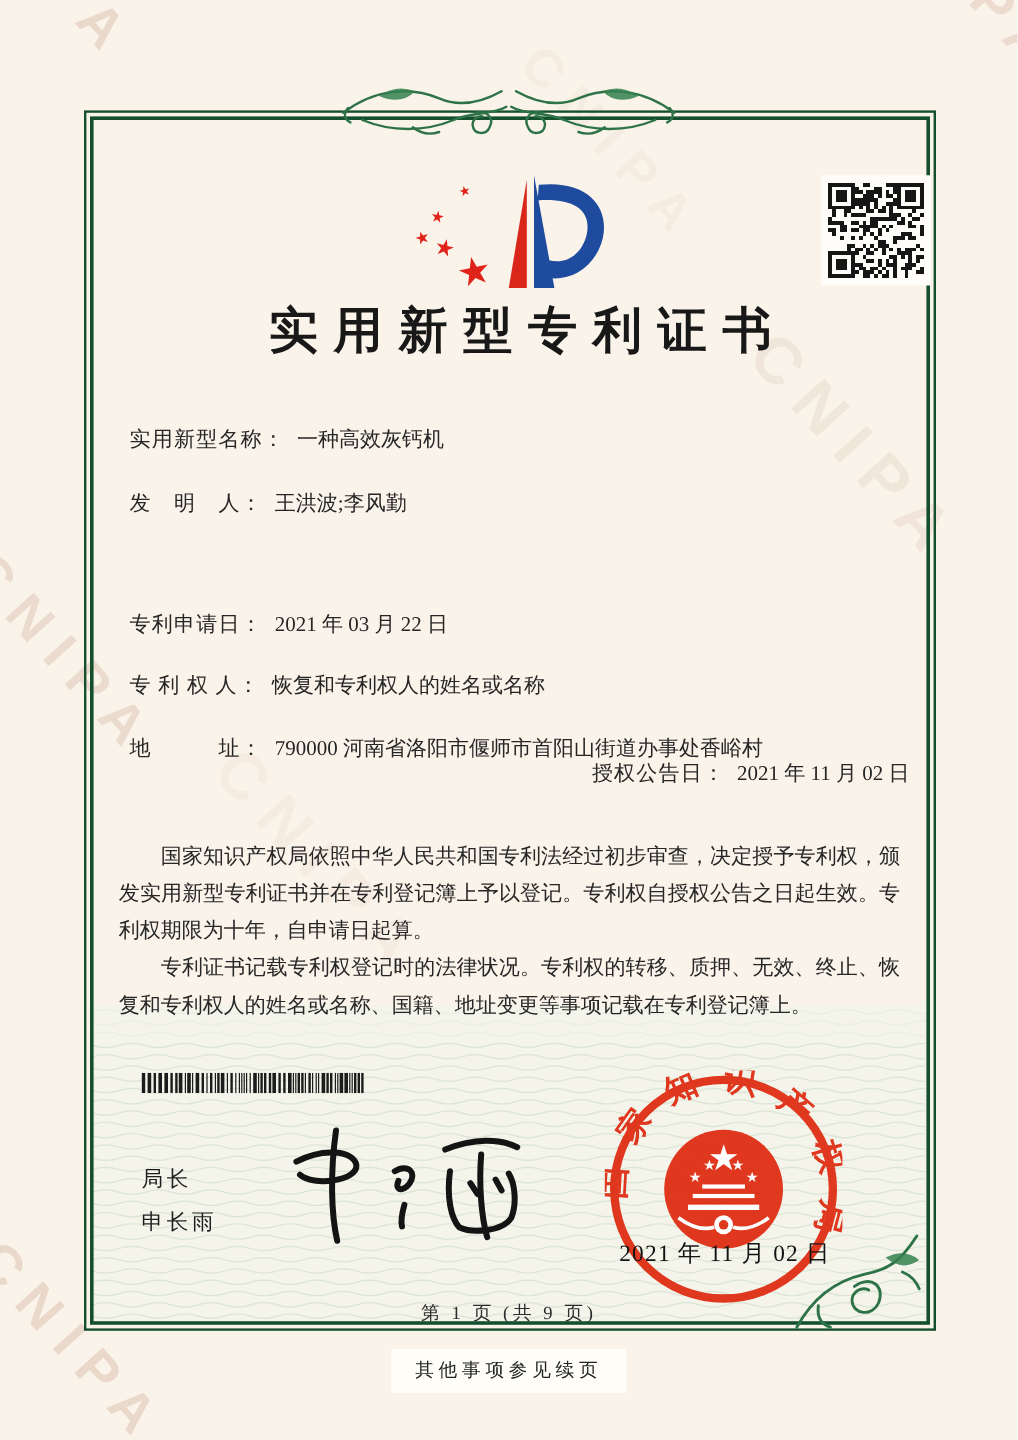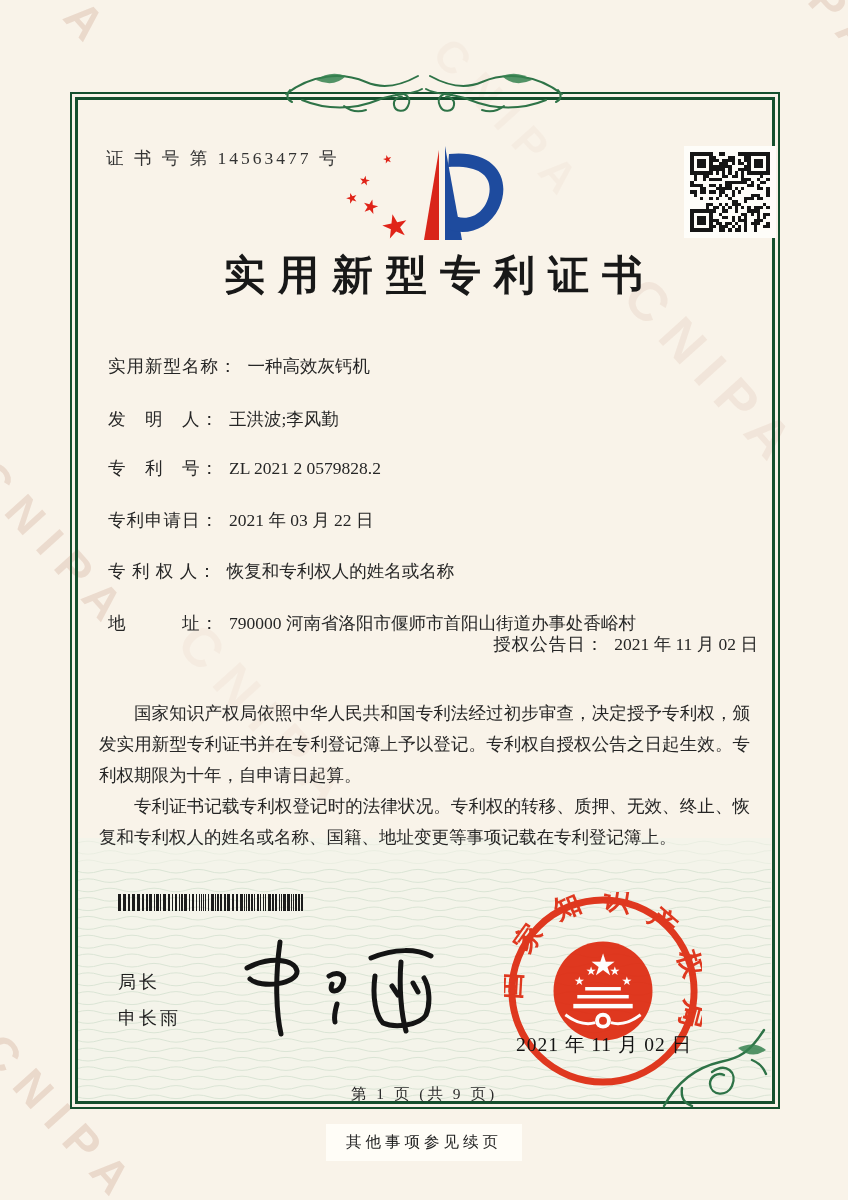--- a/index.html
+++ b/index.html
@@ -128,21 +128,20 @@
   <svg class="ornament" style="left:652px;top:1026px;" viewBox="0 0 122 88" width="122" height="88">
     <g stroke="#2e7347" fill="none" stroke-width="2.4" stroke-linecap="round">
       <path d="M112,4 C98,26 88,32 68,36 C42,42 24,58 12,80"></path>
       <path d="M60,46 c14,-10 26,0 20,14 c-5,11 -21,10 -22,-2 c0,-8 8,-12 14,-9"></path>
       <path d="M86,22 q16,-8 28,2 q-14,10 -28,-2" fill="#35814f" stroke="none" opacity=".85"></path>
       <path d="M30,62 q-2,14 10,18"></path>
       <path d="M100,34 q10,4 14,14"></path>
     </g>
   </svg>
 
-  <div class="cert-number">证 书 号 第 14563477 号</div>
 
   <svg class="logo" viewBox="0 0 190 122" width="190" height="122">
     <text x="57" y="103" font-size="32" fill="#e02318" text-anchor="middle" transform="rotate(-12 57 92)">★</text>
     <text x="33" y="79" font-size="19" fill="#e02318" text-anchor="middle" transform="rotate(14 33 71)">★</text>
     <text x="13" y="69" font-size="14" fill="#e02318" text-anchor="middle" transform="rotate(-18 13 62)">★</text>
     <text x="27" y="51" font-size="13" fill="#e02318" text-anchor="middle" transform="rotate(10 27 45)">★</text>
     <text x="49" y="29" font-size="11" fill="#e02318" text-anchor="middle" transform="rotate(-14 49 24)">★</text>
     <polygon points="101,16 86,106 101,106" fill="#d9251a"></polygon>
     <polygon points="107,12 107,106 124,106" fill="#1e4b9e"></polygon>
     <path d="M111,20 C158,15 174,46 161,74 C151,95 128,103 110,95 L112,80 C131,90 147,79 151,61 C155,41 140,31 110,33 Z" fill="#1e4b9e"></path>
@@ -461,23 +460,20 @@
   </div>
 
   <div class="title">实用新型专利证书</div>
 
   <div class="frow" style="top:407px;">
     <span class="lab">发　明　人：</span><span class="val">王洪波;李风勤</span>
   </div>
   <div class="frow" style="top:354px;">
     <span class="lab">实用新型名称：</span><span class="val">一种高效灰钙机</span>
   </div>
-  <div class="frow" style="top:456px;">
-    <span class="lab">专　利　号：</span><span class="val">ZL 2021 2 0579828.2</span>
-  </div>
   <div class="frow" style="top:508px;">
     <span class="lab">专利申请日：</span><span class="val">2021 年 03 月 22 日</span>
   </div>
   <div class="frow" style="top:559px;">
     <span class="lab">专 利 权 人：</span><span class="val">恢复和专利权人的姓名或名称</span>
   </div>
   <div class="frow" style="top:611px;">
     <span class="lab">地　　　址：</span><span class="val">790000  河南省洛阳市偃师市首阳山街道办事处香峪村</span>
   </div>
   <div class="frow" style="top:632px;width:650px;text-align:right;">

